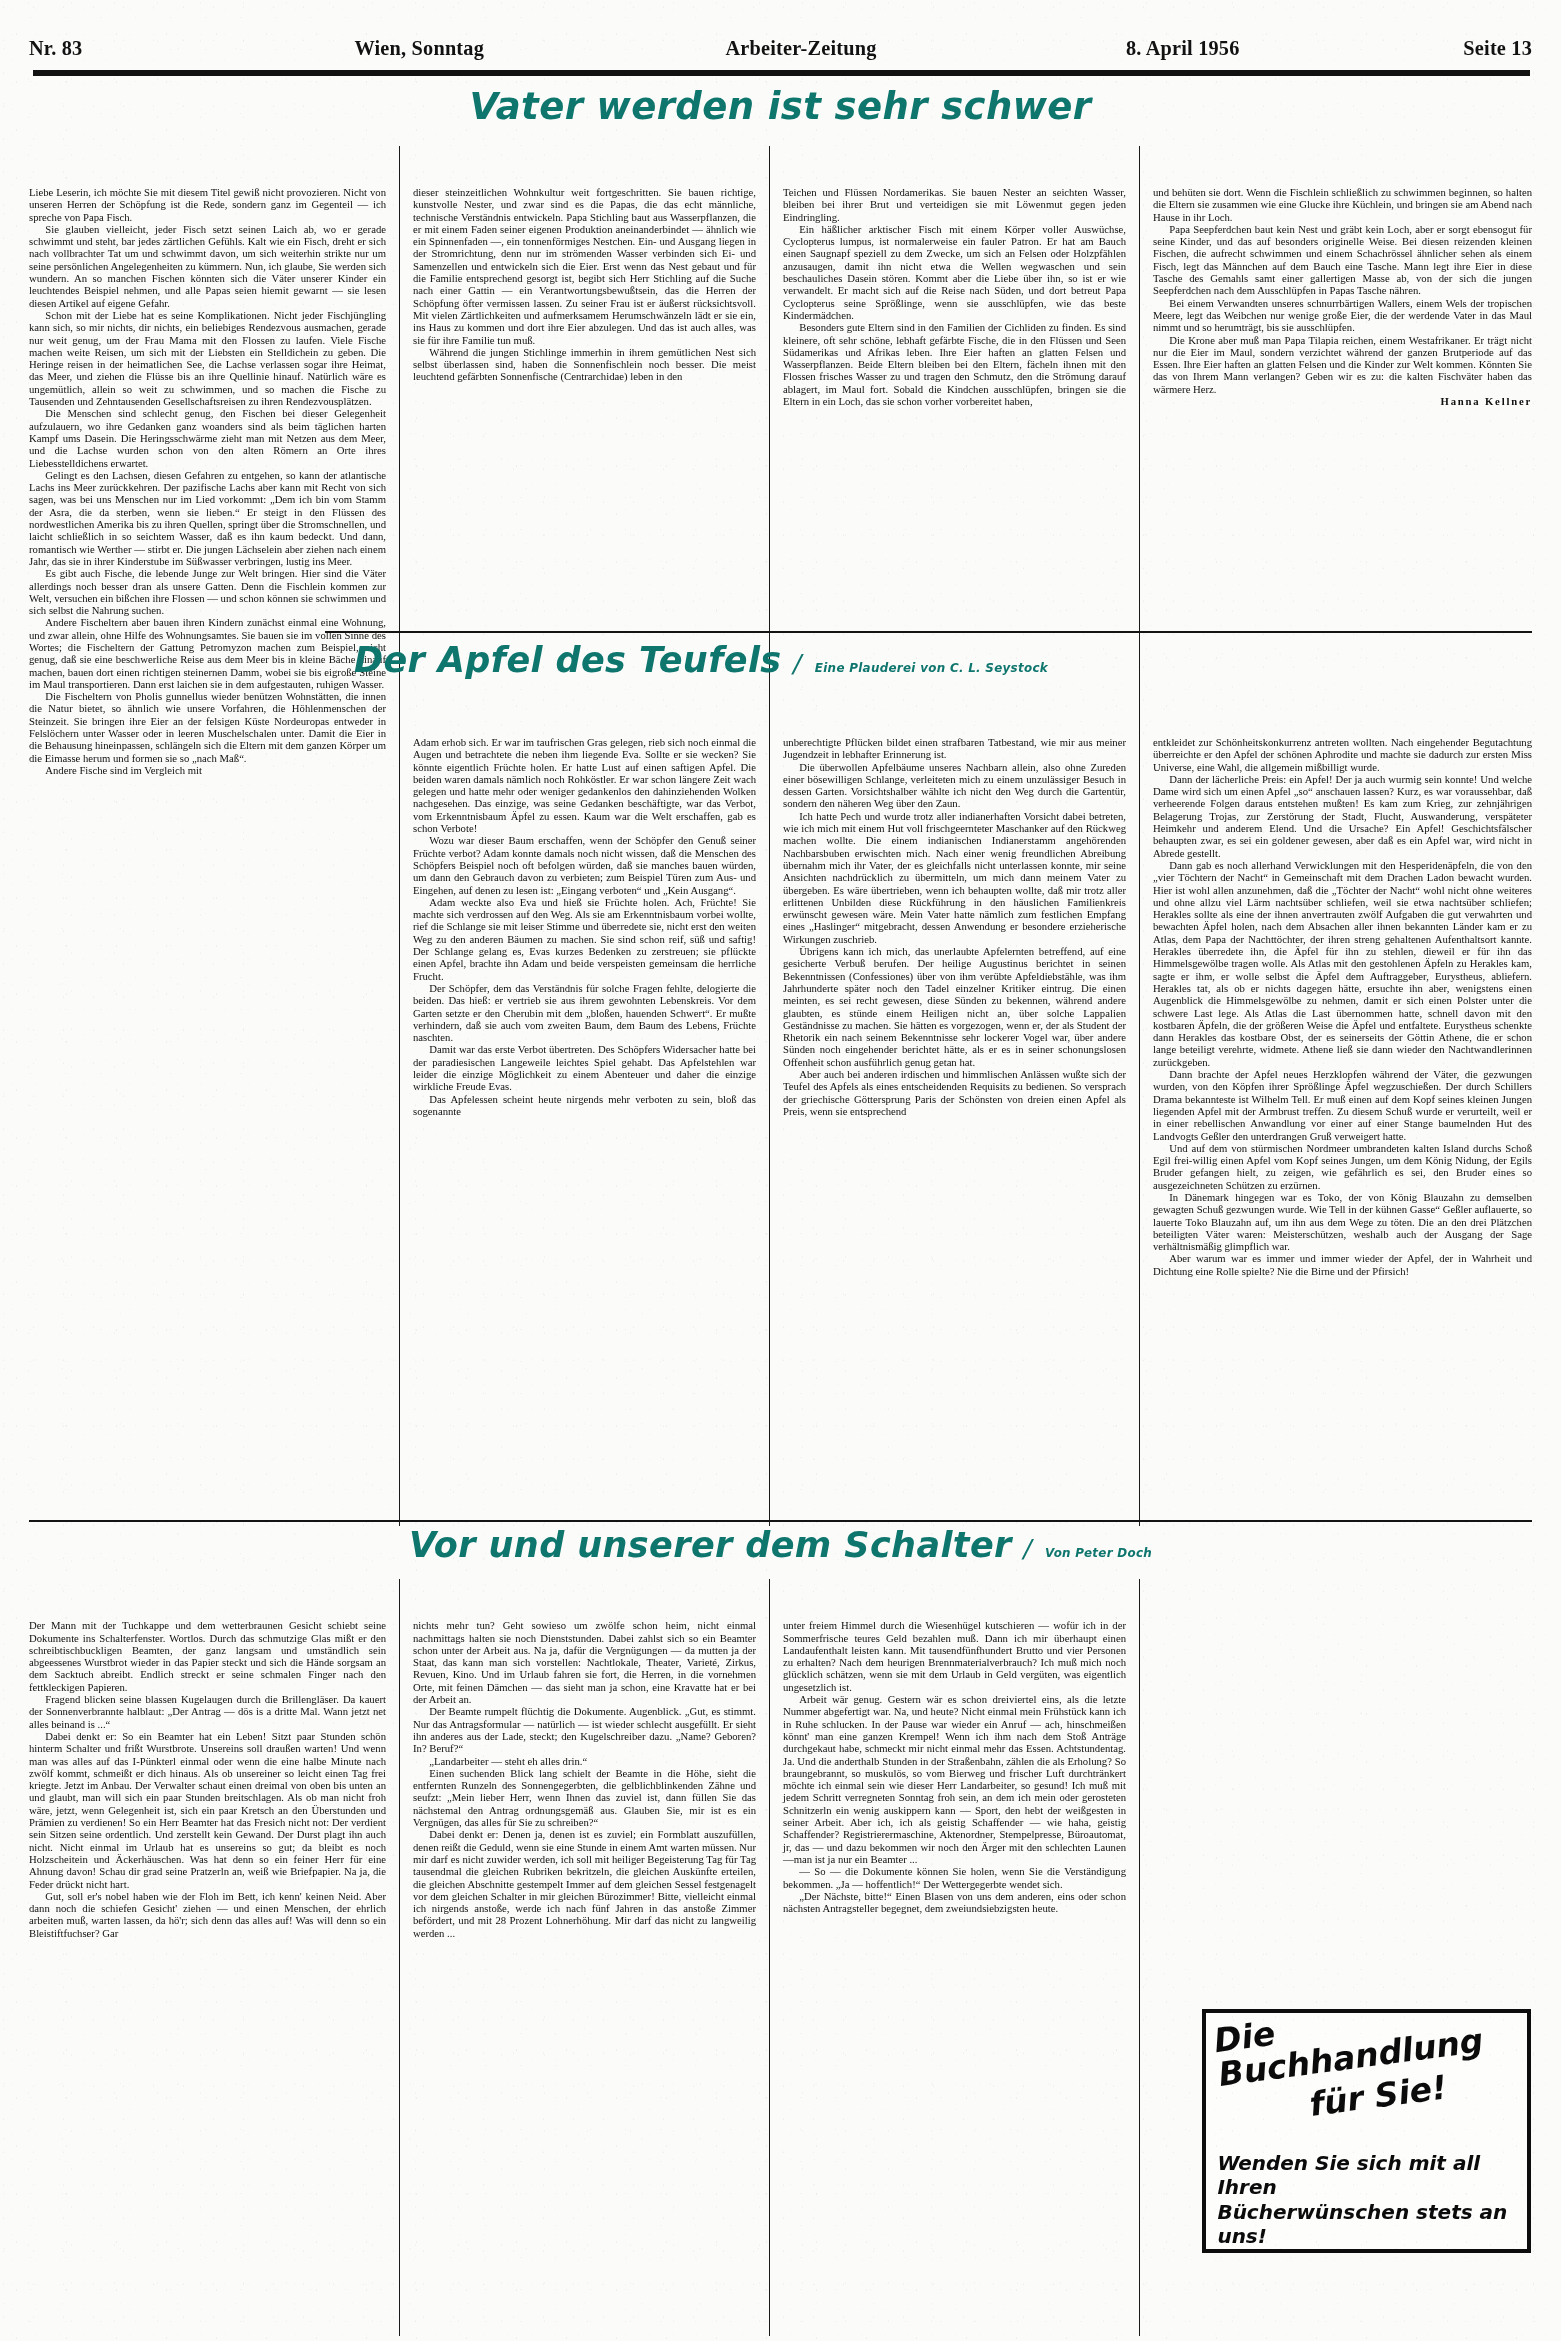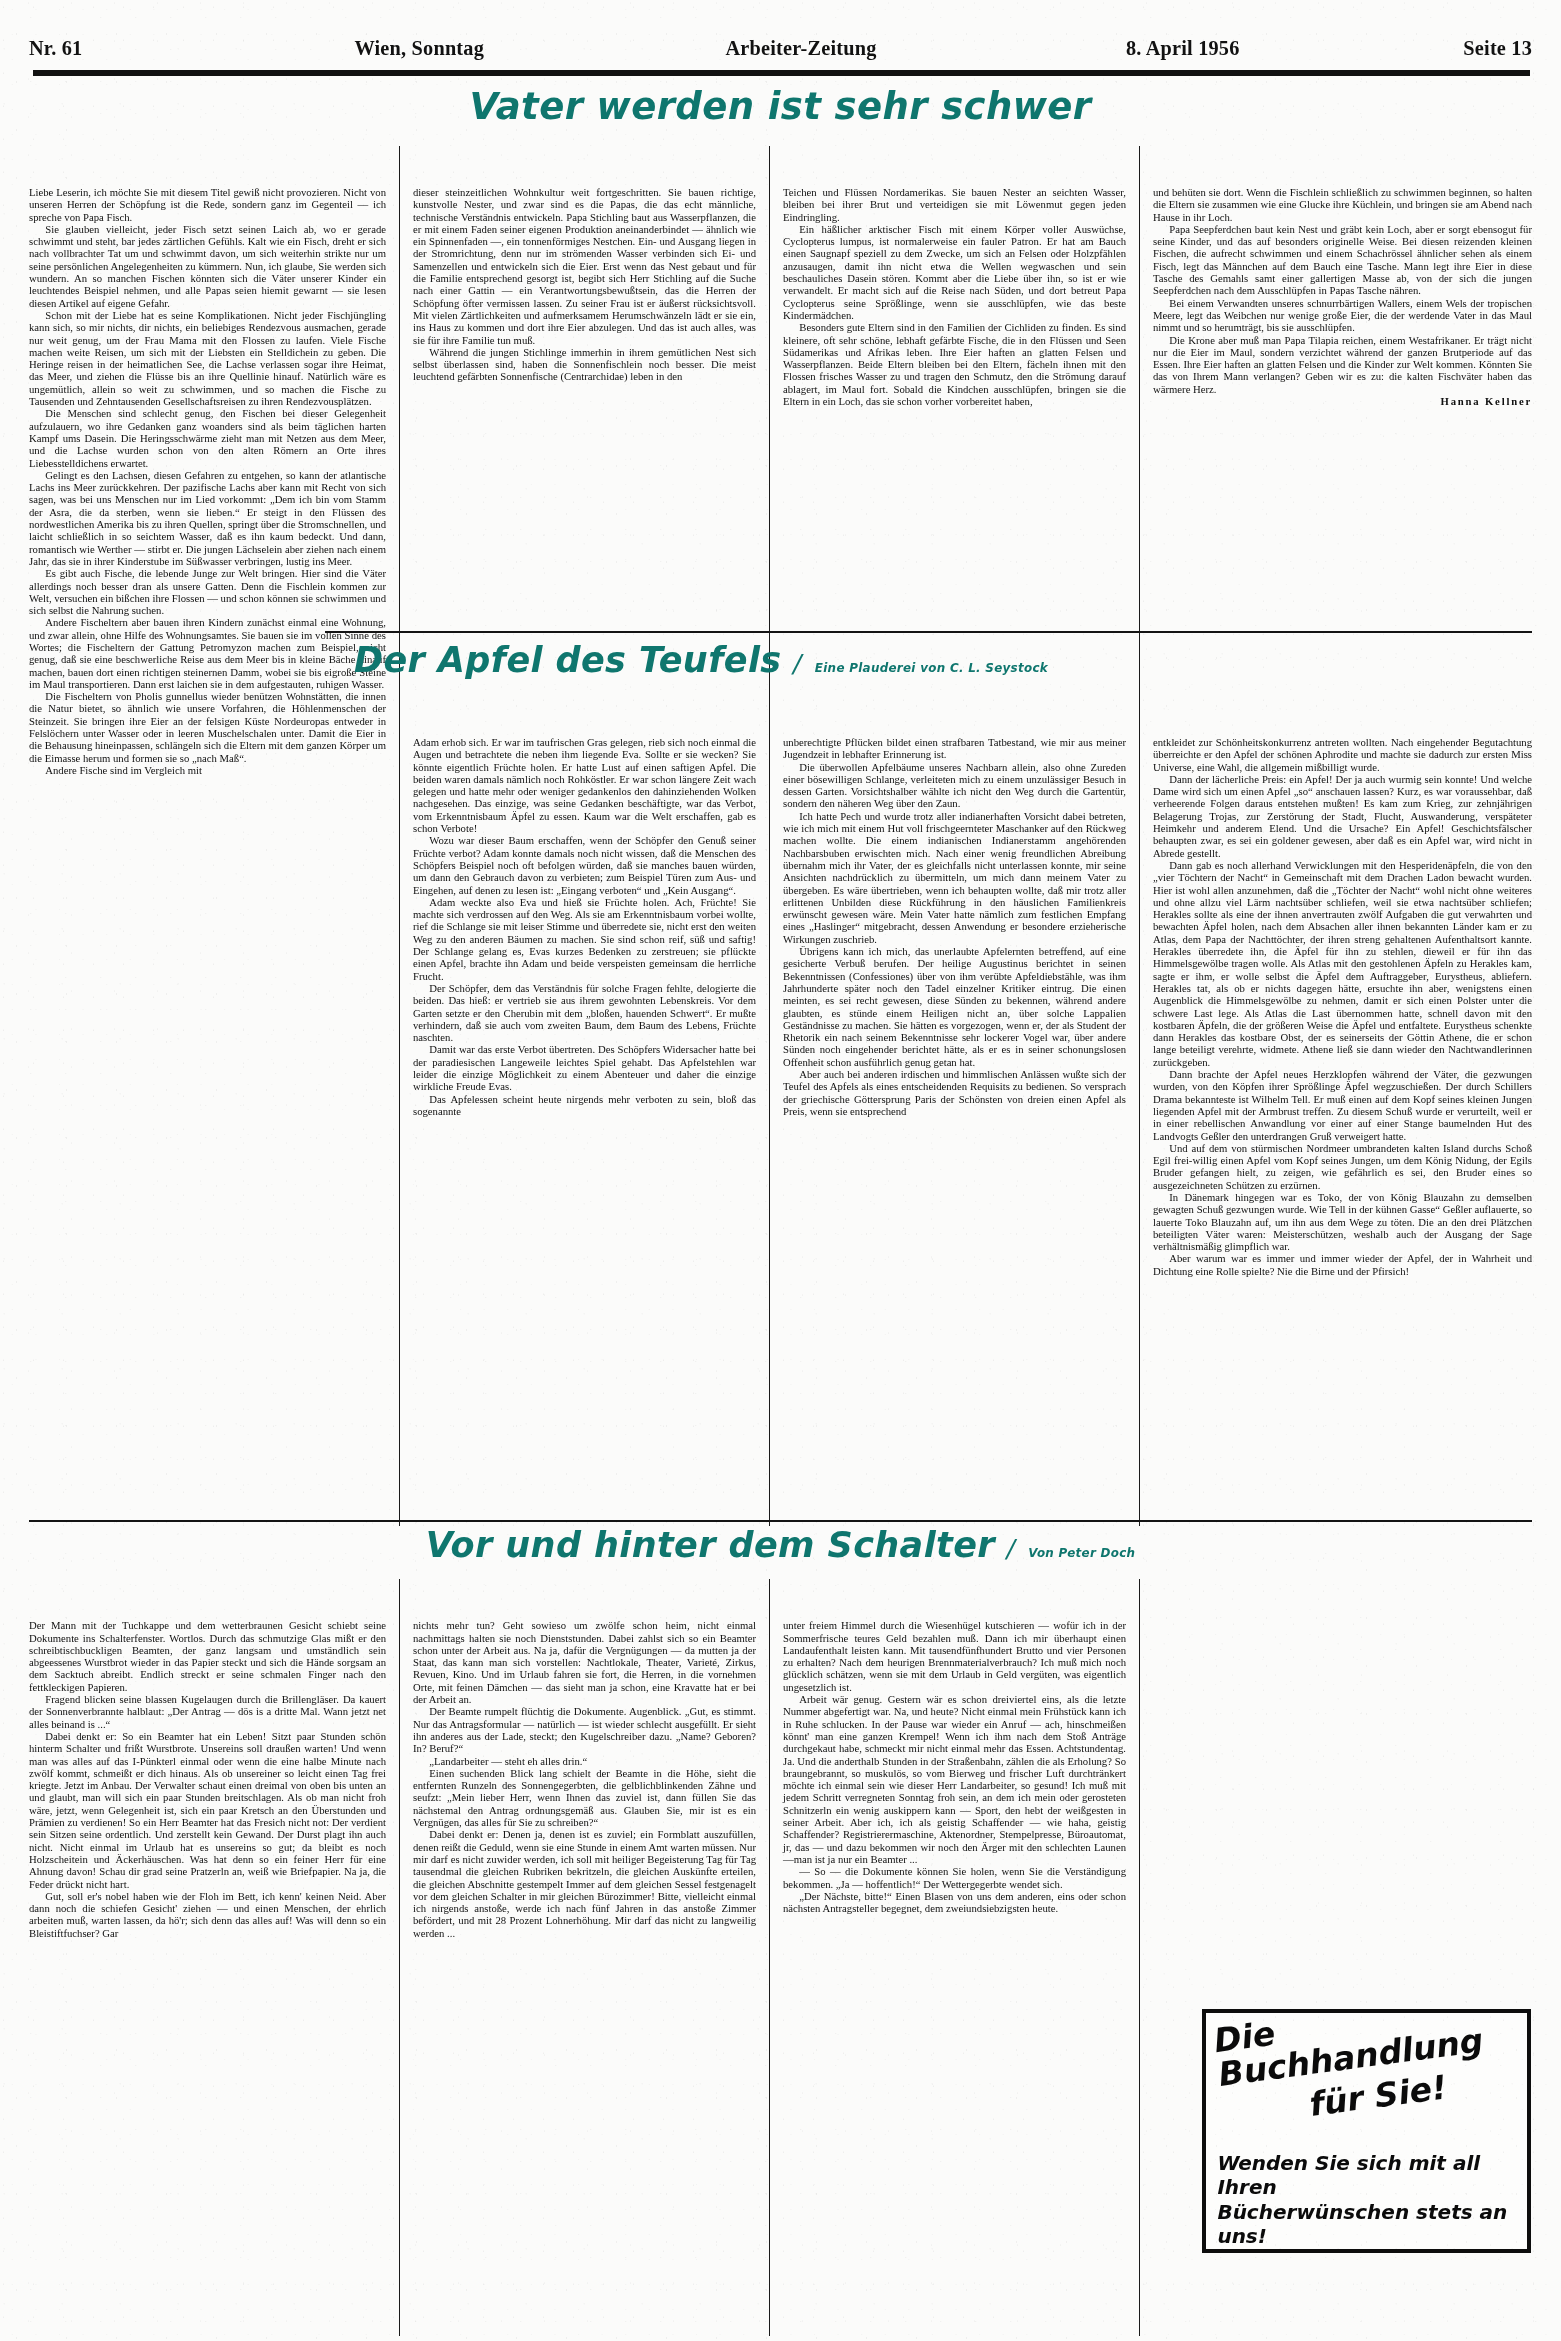--- a/index.html
+++ b/index.html
@@ -171,21 +171,21 @@
     line-height: 24.4px;
     color: #0b0b0b;
   }
 </style>
 </head>
 <body>
 
 <div id="page">
 
   <div class="masthead">
-    <span class="mh-issue">Nr. 61</span>
+    <span class="mh-issue">Nr. 83</span>
     <span class="mh-place">Wien, Sonntag</span>
     <span class="mh-title">Arbeiter-Zeitung</span>
     <span class="mh-date">8. April 1956</span>
     <span class="mh-page">Seite 13</span>
   </div>
   <div class="mast-rule"></div>
 
   <div class="article" style="left:29px; top:88px; width:1503px;">
     <div class="headline" style="font-size:37px; text-align:center; margin-bottom:21px;">Vater werden ist sehr schwer</div>
     <div class="cols" style="height:561px;">
@@ -251,21 +251,21 @@
         <p>In Dänemark hingegen war es Toko, der von König Blauzahn zu demselben gewagten Schuß gezwungen wurde. Wie Tell in der kühnen Gasse“ Geßler auflauerte, so lauerte Toko Blauzahn auf, um ihn aus dem Wege zu töten. Die an den drei Plätzchen beteiligten Väter waren: Meisterschützen, weshalb auch der Ausgang der Sage verhältnismäßig glimpflich war.</p>
         <p>Aber warum war es immer und immer wieder der Apfel, der in Wahrheit und Dichtung eine Rolle spielte? Nie die Birne und der Pfirsich!</p>
       </div>
     </div>
   </div>
 
   <div class="sep" style="left:29px; top:1520px; width:1503px;"></div>
 
   <div class="article" style="left:29px; top:1528px; width:1503px;">
     <div class="headline" style="font-size:35px; text-align:center; margin-bottom:16.3px;">
-      <span>Vor und hinter dem Schalter</span><span class="slash">/</span><span class="byline">Von Peter Doch</span>
+      <span>Vor und unserer dem Schalter</span><span class="slash">/</span><span class="byline">Von Peter Doch</span>
     </div>
     <div class="cols" style="height:757px;">
       <div class="col" style="width:370px; padding-right:13px;">
         <p class="noind">Der Mann mit der Tuchkappe und dem wetterbraunen Gesicht schiebt seine Dokumente ins Schalterfenster. Wortlos. Durch das schmutzige Glas mißt er den schreibtischbuckligen Beamten, der ganz langsam und umständlich sein abgeessenes Wurstbrot wieder in das Papier steckt und sich die Hände sorgsam an dem Sacktuch abreibt. Endlich streckt er seine schmalen Finger nach den fettkleckigen Papieren.</p>
         <p>Fragend blicken seine blassen Kugelaugen durch die Brillengläser. Da kauert der Sonnenverbrannte halblaut: „Der Antrag — dös is a dritte Mal. Wann jetzt net alles beinand is ...“</p>
         <p>Dabei denkt er: So ein Beamter hat ein Leben! Sitzt paar Stunden schön hinterm Schalter und frißt Wurstbrote. Unsereins soll draußen warten! Und wenn man was alles auf das I-Pünkterl einmal oder wenn die eine halbe Minute nach zwölf kommt, schmeißt er dich hinaus. Als ob unsereiner so leicht einen Tag frei kriegte. Jetzt im Anbau. Der Verwalter schaut einen dreimal von oben bis unten an und glaubt, man will sich ein paar Stunden breitschlagen. Als ob man nicht froh wäre, jetzt, wenn Gelegenheit ist, sich ein paar Kretsch an den Überstunden und Prämien zu verdienen! So ein Herr Beamter hat das Fresich nicht not: Der verdient sein Sitzen seine ordentlich. Und zerstellt kein Gewand. Der Durst plagt ihn auch nicht. Nicht einmal im Urlaub hat es unsereins so gut; da bleibt es noch Holzscheitein und Äckerhäuschen. Was hat denn so ein feiner Herr für eine Ahnung davon! Schau dir grad seine Pratzerln an, weiß wie Briefpapier. Na ja, die Feder drückt nicht hart.</p>
         <p>Gut, soll er's nobel haben wie der Floh im Bett, ich kenn' keinen Neid. Aber dann noch die schiefen Gesicht' ziehen — und einen Menschen, der ehrlich arbeiten muß, warten lassen, da hö'r; sich denn das alles auf! Was will denn so ein Bleistiftfuchser? Gar</p>
       </div>
       <div class="col rule-left" style="width:370px; padding:0 13px;">
         <p class="noind">nichts mehr tun? Geht sowieso um zwölfe schon heim, nicht einmal nachmittags halten sie noch Dienststunden. Dabei zahlst sich so ein Beamter schon unter der Arbeit aus. Na ja, dafür die Vergnügungen — da mutten ja der Staat, das kann man sich vorstellen: Nachtlokale, Theater, Varieté, Zirkus, Revuen, Kino. Und im Urlaub fahren sie fort, die Herren, in die vornehmen Orte, mit feinen Dämchen — das sieht man ja schon, eine Kravatte hat er bei der Arbeit an.</p>

